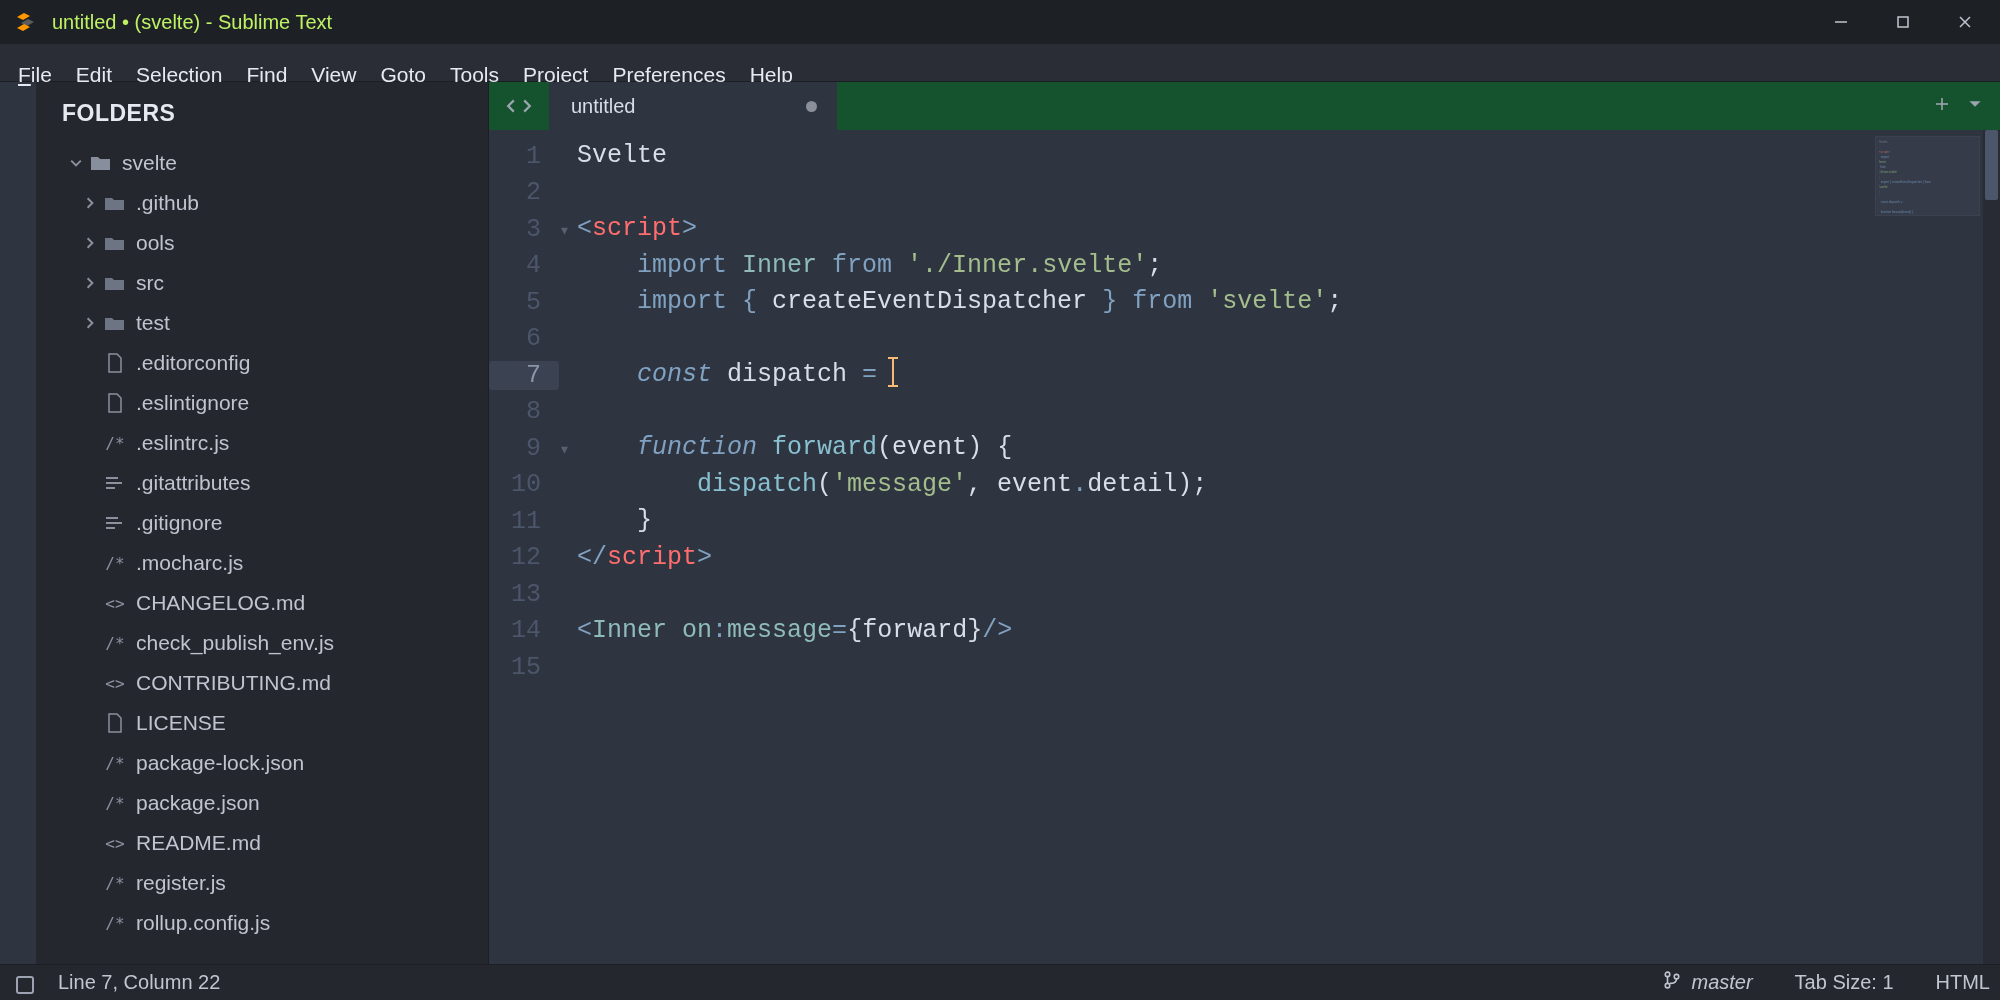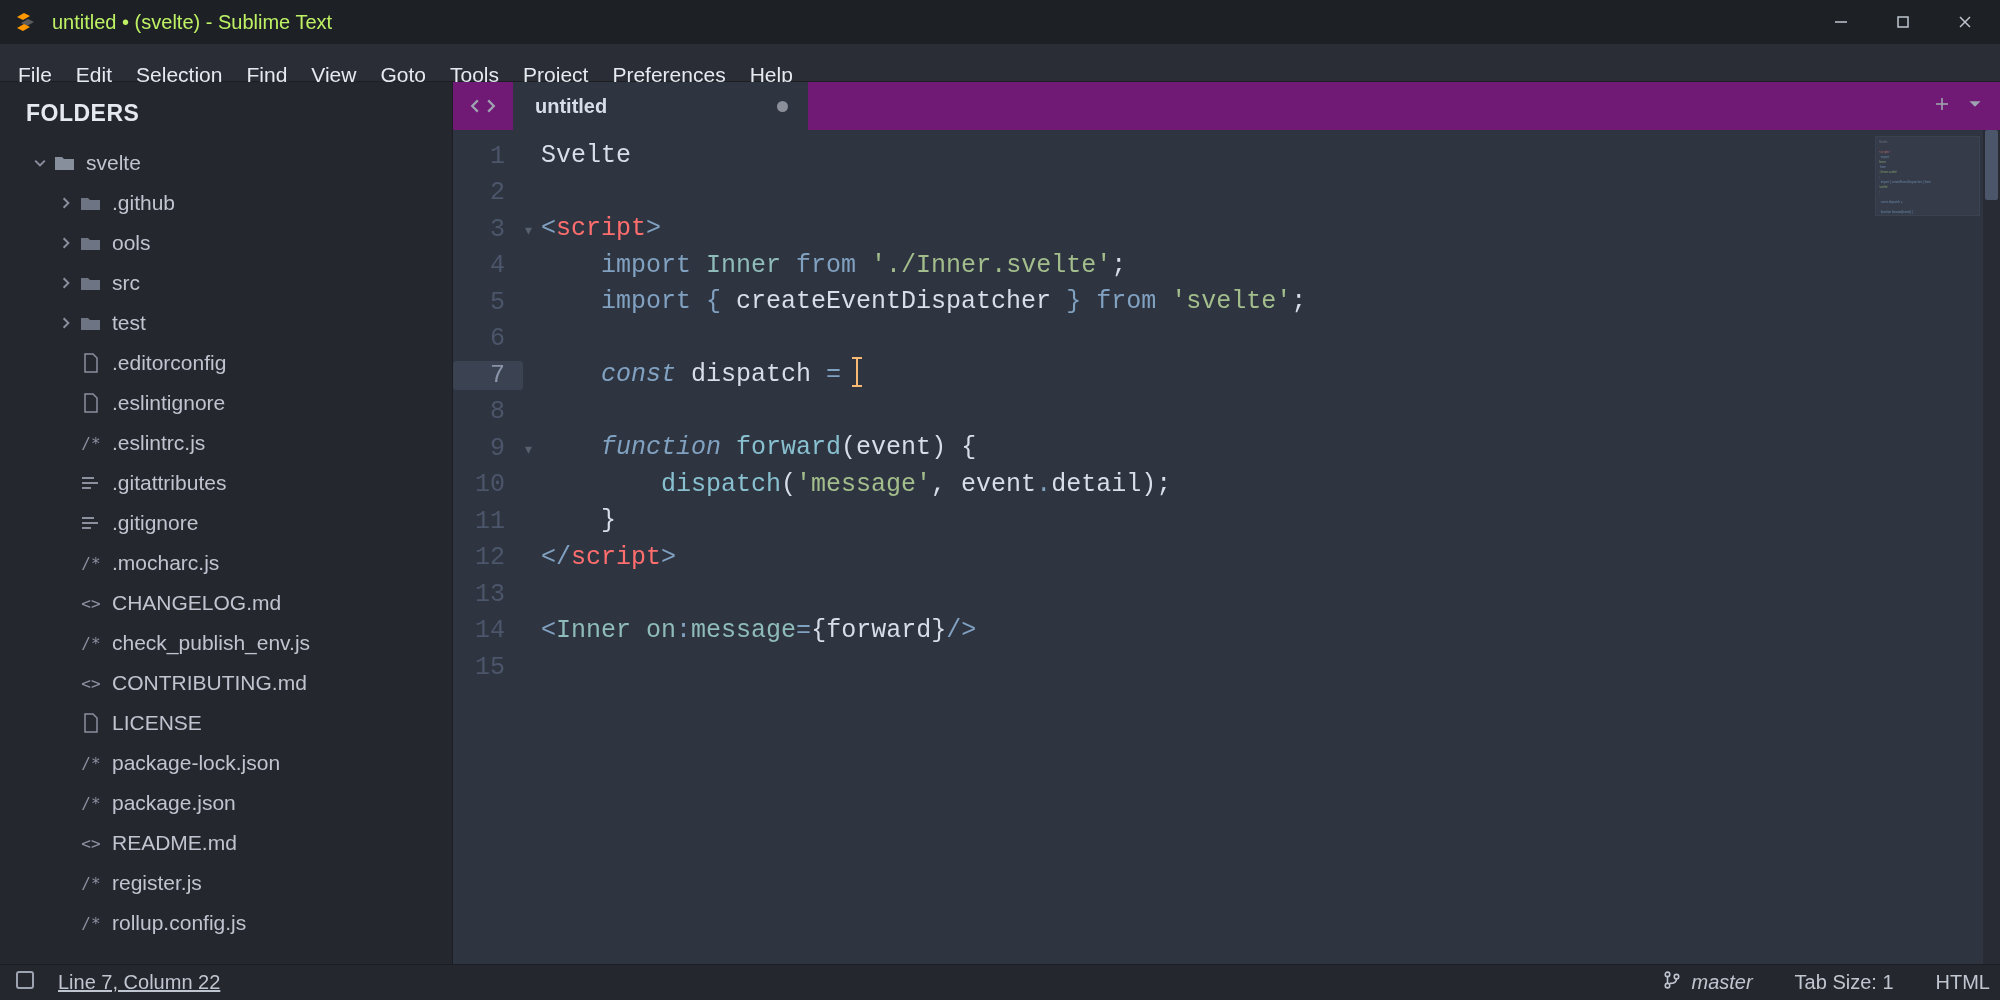--- a/index.html
+++ b/index.html
@@ -11,32 +11,32 @@
   .winctrl { margin-left:auto; display:flex; }
   .winbtn { width:62px; height:44px; display:flex; align-items:center; justify-content:center; color:#c0c6d0; }
   .winbtn svg { width:16px; height:16px; }
   
   .menubar { height:38px; background:#2a2d35; display:flex; align-items:center; padding:0 6px; border-bottom:1px solid #1c1e24; }
   .menuitem { font-size:21px; color:#e5e9f0; padding:0 12px;margin-top:25px; }
   .menuitem .mn { text-decoration:underline; }
   
   .main { flex:1; display:flex; min-height:0; }
   
-  .sidebar { width:452px; background:#25272f; display:flex; flex-direction:column; font-size:21px; }
+  .sidebar { width:452px; background:#25272f; display:flex; flex-direction:column; font-size:21px;margin-left:36px; }
   .sidebar .heading { font-weight:700; font-size:23px; color:#e5e9f0; padding:18px 18px 16px 26px; letter-spacing:0.5px; }
   .tree { flex:1; overflow:hidden; }
   .treerow { display:flex; align-items:center; height:40px; color:#bfc4cf; }
   .treerow .expand { width:16px; height:16px; margin-right:6px; display:inline-flex; align-items:center; justify-content:center; }
   .treerow .icon { margin-right:10px; display:inline-flex; align-items:center; justify-content:center; width:22px; }
   .treerow .label {}
-  .i1 { padding-left:32px; } .i2{ padding-left:58px; }
+  .i1 { padding-left:32px; } .i2{ padding-left:46px; }
   
   .editor { flex:1; display:flex; flex-direction:column; background:#2e3440; border-left:1px solid #1c1e24; }
   
-  .tabstrip { height:48px; background:#701a75; display:flex; align-items:stretch;font-weight:bold; }
+  .tabstrip { height:48px; background:#14532d; display:flex; align-items:stretch; }
   .navarrows { width:60px; display:flex; align-items:center; justify-content:center; gap:2px; color:#9da3b0; }
   .tab { display:flex; align-items:center; padding:0 20px 0 22px; background:#2e3440; color:#d8dee9; font-size:20px; gap:170px; }
   .tab .dot { width:11px; height:11px; border-radius:50%; background:#8a8f9a; }
   .tabs-right { margin-left:auto; display:flex; align-items:center; gap:18px; padding-right:18px; color:#9da3b0; }
   
   .codewrap { flex:1; position:relative; display:flex; min-height:0; }
   .codeleft { display:flex; flex-direction:column; padding-top:8px; }
   .gline { display:flex; height:36.5px; align-items:center; }
   .gutter { width:70px; text-align:right; padding-right:18px; font:25px Consolas,"Courier New",monospace; color:#4c566a; }
   .fold { width:18px; color:#56606f; font:18px Consolas,monospace; }
@@ -60,21 +60,21 @@
   .cursor::before, .cursor::after { content:""; position:absolute; width:10px; height:2px; background:#f8b973; left:-4px; }
   .cursor::before { top:-2px; } .cursor::after { bottom:-2px; }
   
   .minimap { position:absolute; top:6px; right:20px; width:105px; height:80px; background:rgba(60,66,82,0.5); border:1px solid rgba(76,86,106,0.25); font-size:3px; line-height:5px; color:#6d7484; overflow:hidden; padding:3px; }
   .minimap span { display:block; white-space:pre; }
   .mm-r { color:#b06a6a; } .mm-b { color:#6a87a8; } .mm-g { color:#7fa070; }
   .vscroll { position:absolute; right:0; top:0; bottom:0; width:17px; background:#282b33; }
   .vthumb { position:absolute; top:0; left:2px; right:2px; height:70px; background:#4c566a; border-radius:2px; }
   
   .statusbar { height:36px; background:#25272f; display:flex; align-items:center; font-size:20px; color:#c0c6d0; padding:0 10px; border-top:1px solid #1c1e24; }
-  .statusbar .sb-left { display:flex; align-items:flex-start; gap:16px;text-decoration:underline; }
+  .statusbar .sb-left { display:flex; align-items:flex-end; gap:16px; }
   .statusbar .sb-right { margin-left:auto; display:flex; align-items:center; gap:42px; }
   .sb-box { width:18px; height:18px; border:2px solid #9da3b0; border-radius:3px; margin:0 8px 0 6px; }
   .sb-git { display:flex; align-items:flex-start; gap:10px;font-style:italic; }
 </style>
 </head>
 <body>
 
 <div class="titlebar">
   <div class="logo">
     <svg viewBox="0 0 24 24">

